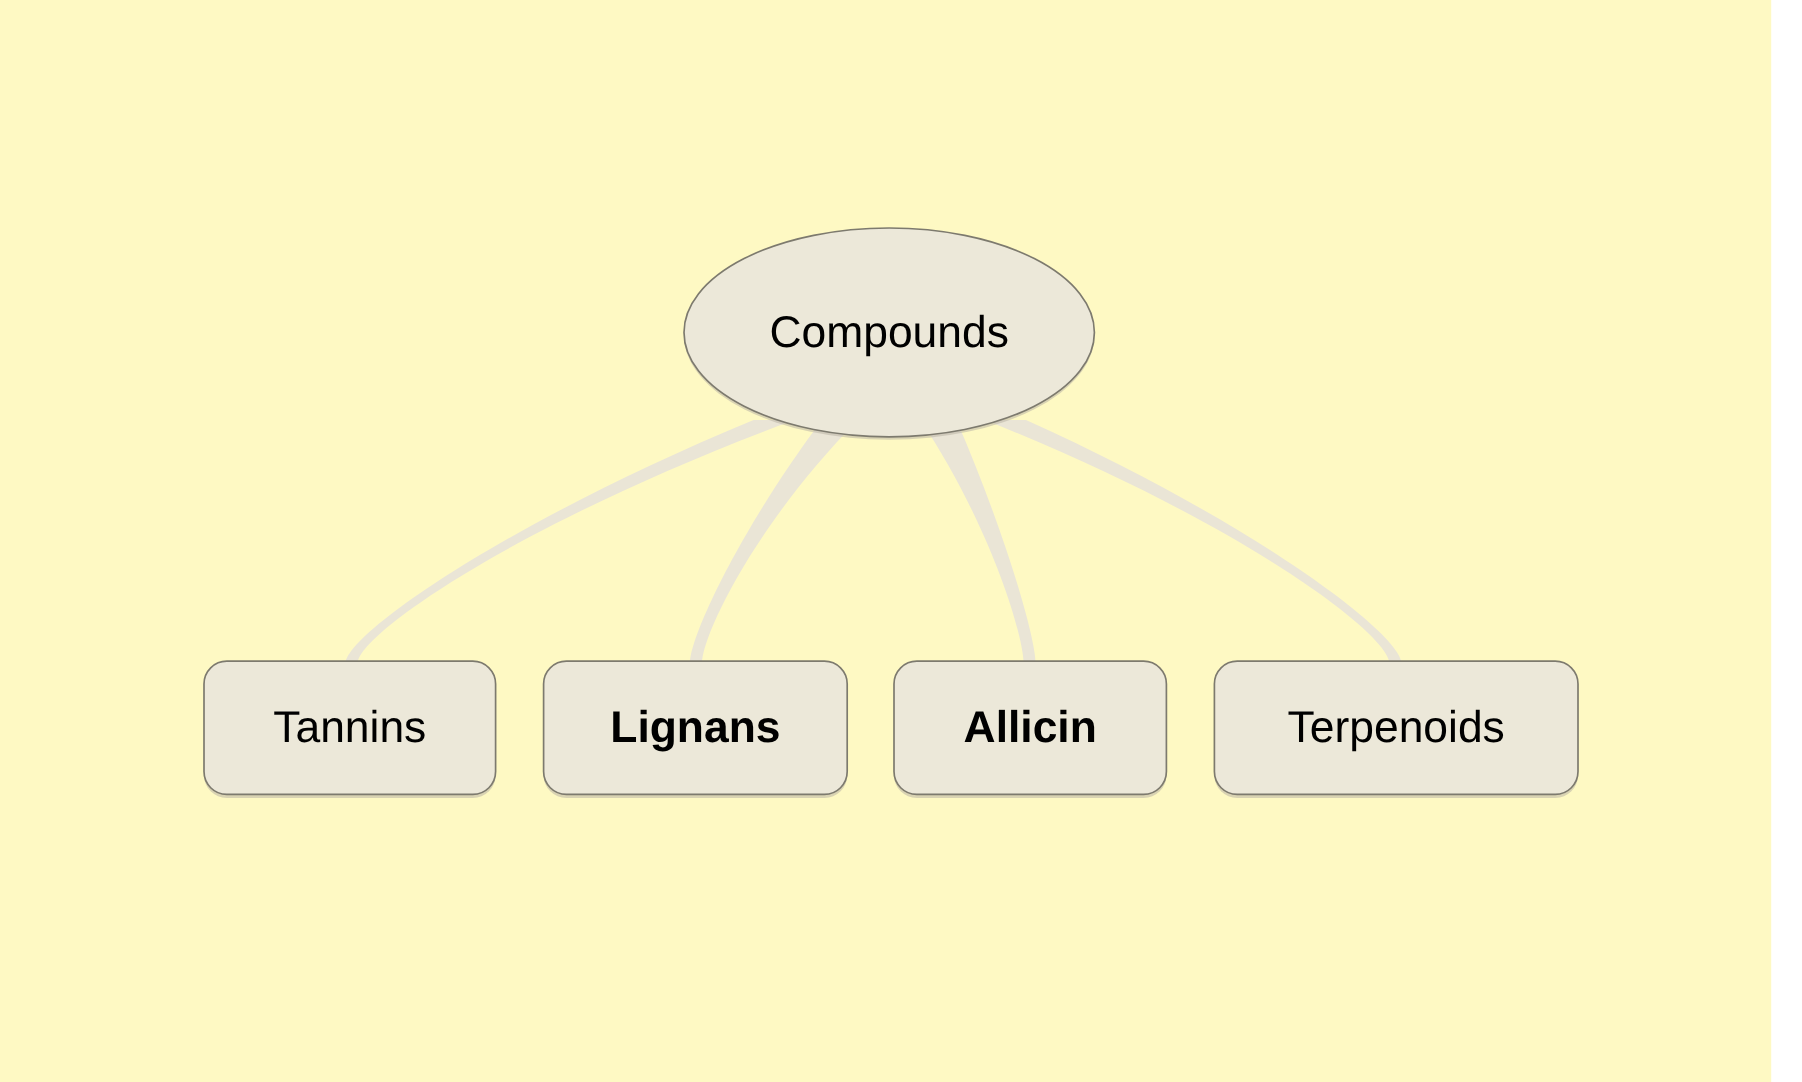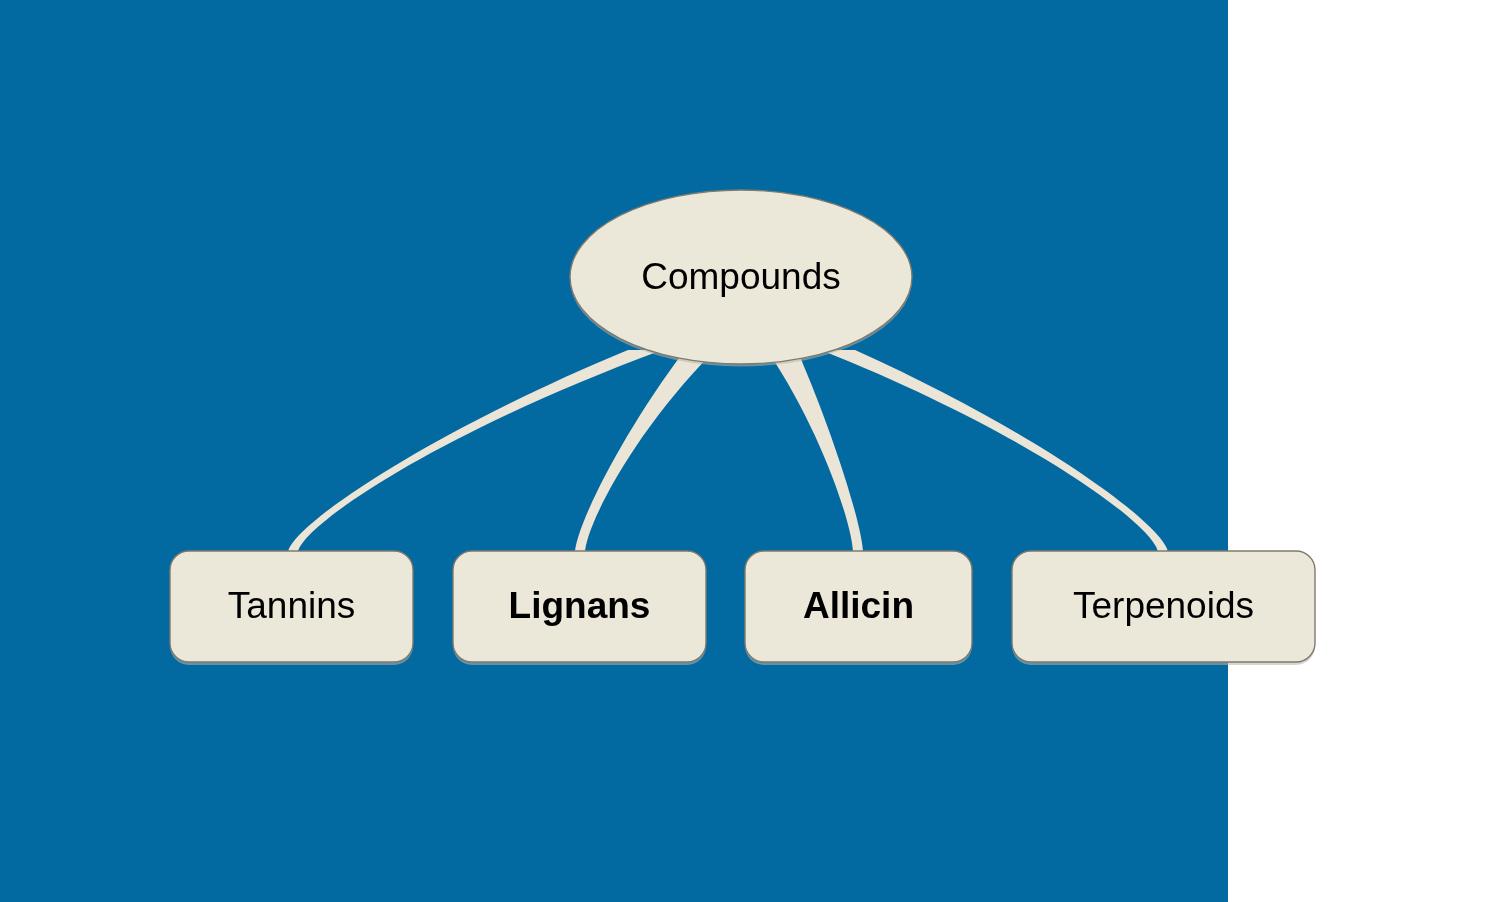--- a/index.html
+++ b/index.html
@@ -9,23 +9,23 @@
     background: #ffffff;
   }
   body {
     width: 1502px;
     height: 902px;
     overflow: hidden;
     font-family: "Liberation Sans", sans-serif;
   }
   #diagram-root {
     position: relative;
-    width: 1228px;
+    width: 1476px;
     height: 902px;
-    background: #0369a1;
+    background: #fef9c3;
   }
   svg#mindmap-svg {
     display: block;
     width: 1502px;
     height: 902px;
   }
   .edge-ribbon {
     stroke: none;
   }
   .node-shape {

